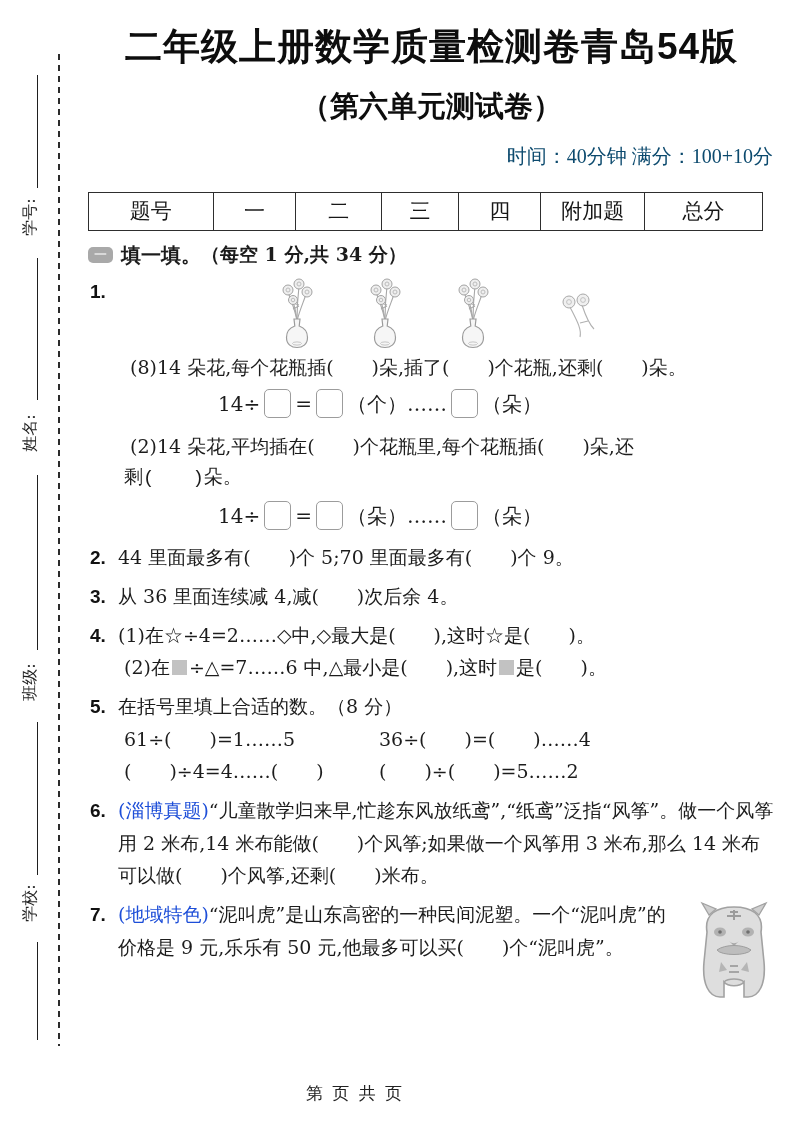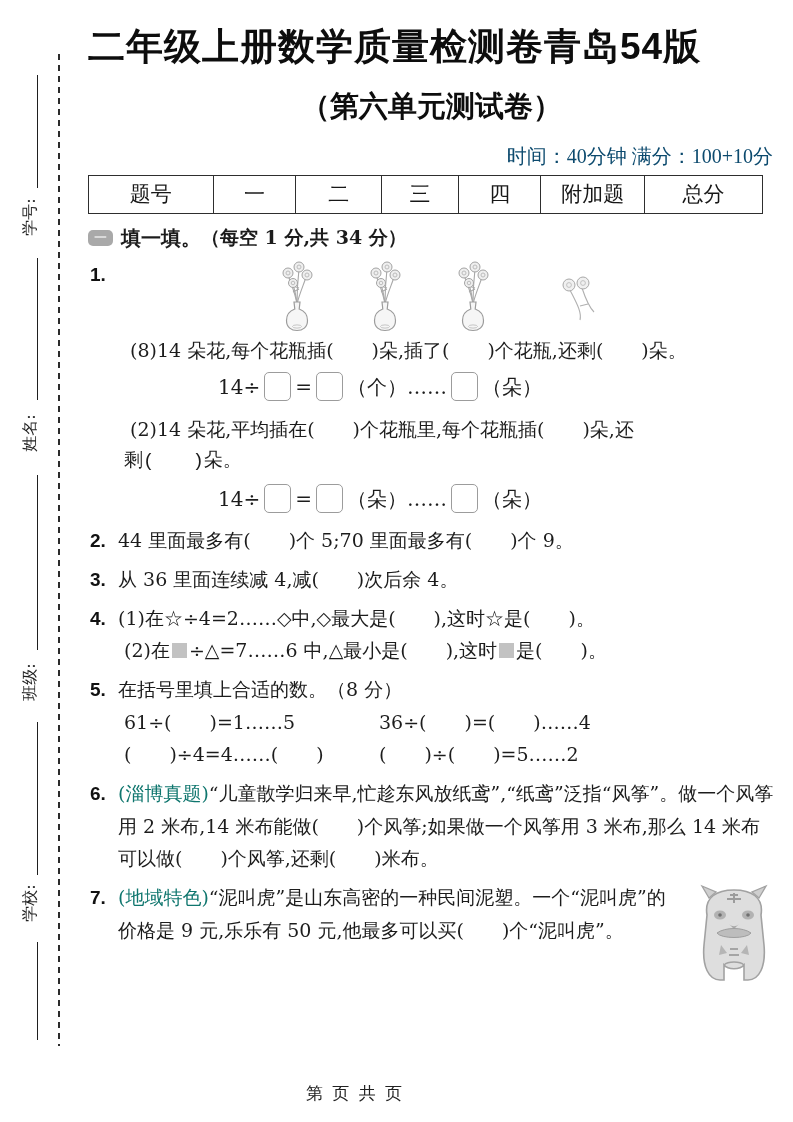--- a/index.html
+++ b/index.html
@@ -15,33 +15,33 @@
     transform:rotate(-90deg);font-size:16px;white-space:nowrap;color:#1f1f1f;
     font-family:"DejaVu Serif", serif;
   }
   .dash-line{
     position:absolute;left:58px;top:54px;height:992px;width:2.2px;
     background:repeating-linear-gradient(to bottom,#2b2b2b 0 6px,transparent 6px 11px);
   }
   
   .main{position:absolute;left:88px;top:0;width:687px;}
   .title{
-    margin-top:26px;text-align:left;font-family:"Liberation Sans", sans-serif;
+    margin-top:26px;text-align:center;font-family:"Liberation Sans", sans-serif;
     font-weight:bold;font-size:37px;letter-spacing:1px;color:#0d0d0d;line-height:1.15;
   }
   .subtitle{
     margin-top:18px;text-align:center;font-family:"Liberation Sans", sans-serif;
     font-weight:bold;font-size:29px;color:#0d0d0d;
   }
   .meta{
     margin-top:16px;text-align:right;font-family:Liberation Serif, serif;
     font-size:20px;color:#0c4a6e;padding-right:2px;
   }
   
-  table.score{border-collapse:collapse;width:675px;margin-top:5px;table-layout:fixed;}
+  table.score{border-collapse:collapse;width:675px;margin-top:22px;table-layout:fixed;}
   table.score td{
     border:1.4px solid #2e2e2e;height:37px;text-align:center;
     font-size:21px;color:#171717;padding:0;
   }
   table.score col.c0{width:18.4%}
   table.score col.c1,table.score col.c4{width:12.2%}
   table.score col.c2{width:12.7%}
   table.score col.c3{width:11.3%}
   table.score col.c5{width:15.3%}
   table.score col.c6{width:17.4%}
@@ -52,21 +52,21 @@
     background:#a9a9a9;color:#fff;text-align:center;font-size:13px;margin-right:8px;flex:0 0 auto;
   }
   .sec-title{font-weight:bold;}
   .sec-note{font-weight:bold;font-size:19px;}
   
   .q{position:relative;padding-left:30px;font-size:19px;line-height:1.72;margin-top:6px;}
   .qnum{
     position:absolute;left:2px;top:1px;font-weight:bold;
     font-family:"Liberation Sans", sans-serif;font-size:19px;color:#111;
   }
-  .gray-tag{color:#0f766e;}
+  .gray-tag{color:#1d4ed8;}
   .part{padding-left:6px;text-indent:6px;}
   .cont{padding-left:6px;font-family:Liberation Mono, monospace;}
   .flower-row{display:flex;align-items:flex-end;padding-left:160px;gap:50px;height:74px;margin-bottom:2px;}
   .eq{margin:4px 0 8px 100px;font-size:20px;white-space:nowrap;}
   .abox{
     display:inline-block;width:25px;height:27px;border:1.5px solid #9c9c9c;
     border-radius:5px;vertical-align:-7px;margin:0 4px;background:#fff;
   }
   .gray-sq{display:inline-block;width:15px;height:15px;background:#c2c2c2;vertical-align:-1px;margin:0 2px;}
   .q5row{display:flex;padding-left:6px;}

